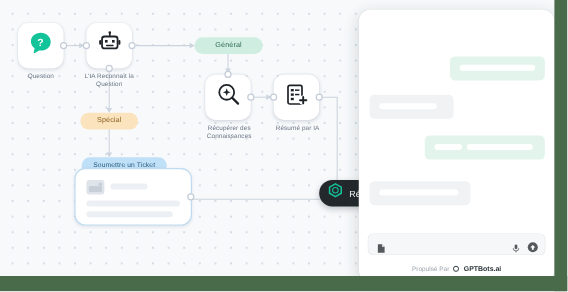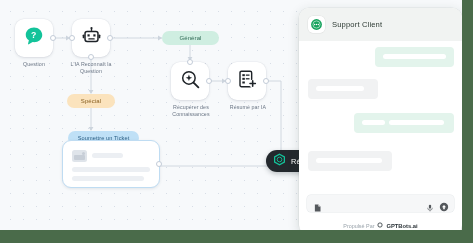--- a/index.html
+++ b/index.html
@@ -374,32 +374,20 @@
           <circle cx="12" cy="12" r="4.3" fill="#23282d" stroke="#13c39a" stroke-width="1.6"></circle>
         </svg>
       </span>
       <span class="response-label">Réponse</span>
     </div>
 
   </div>
 
   <div class="chat">
 
-    <div class="chat-header">
-      <span class="chat-avatar">
-        <svg width="13" height="13" viewBox="0 0 24 24">
-          <circle cx="12" cy="12" r="10" fill="#17a35e"></circle>
-          <circle cx="12" cy="12" r="6.6" fill="none" stroke="#d8f3e3" stroke-width="1.2"></circle>
-          <circle cx="8.6" cy="12" r="1.25" fill="#ffffff"></circle>
-          <circle cx="12" cy="12" r="1.25" fill="#ffffff"></circle>
-          <circle cx="15.4" cy="12" r="1.25" fill="#ffffff"></circle>
-        </svg>
-      </span>
-      <span class="chat-title">Support Client</span>
-    </div>
 
     <div class="chat-body">
 
       <div class="bubble user" style="left:76px; top:6px; width:79px; height:20px;">
         <span class="line" style="left:8px; top:7px; width:63px;"></span>
       </div>
 
       <div class="bubble bot" style="left:9px; top:38px; width:70px; height:20px;">
         <span class="line" style="left:8px; top:7px; width:48px;"></span>
       </div>

